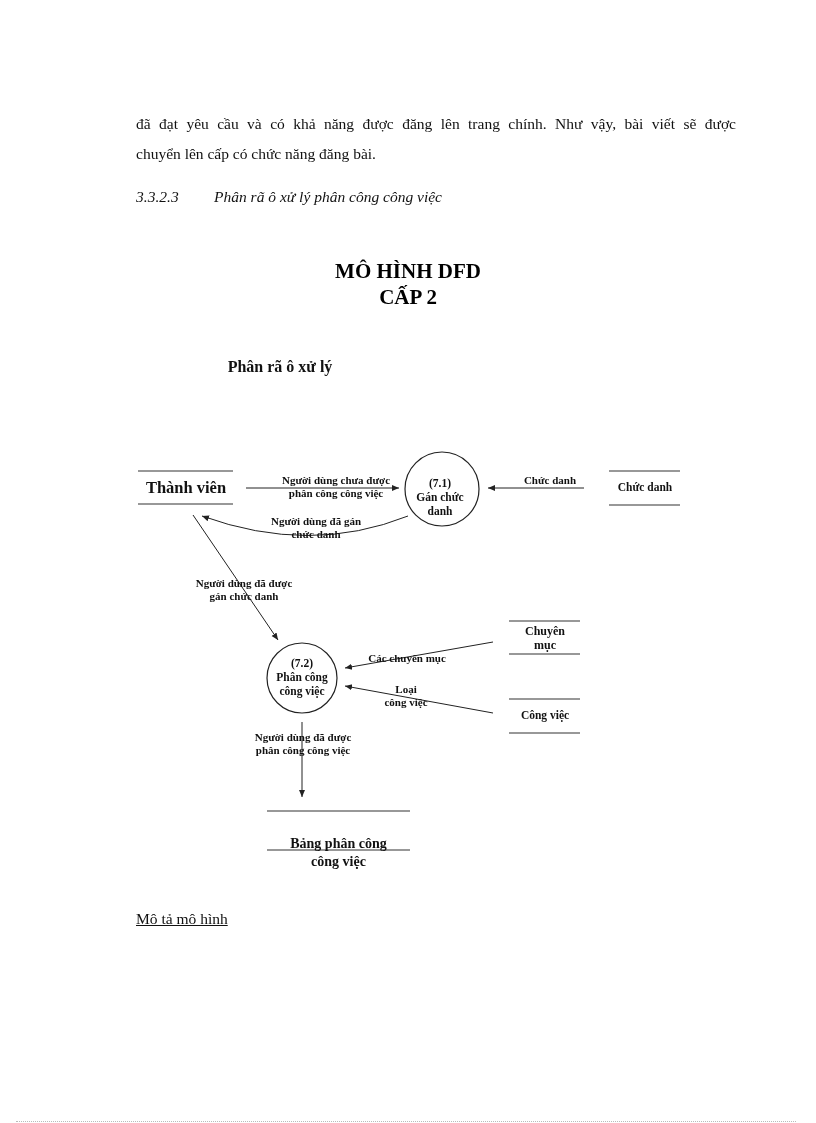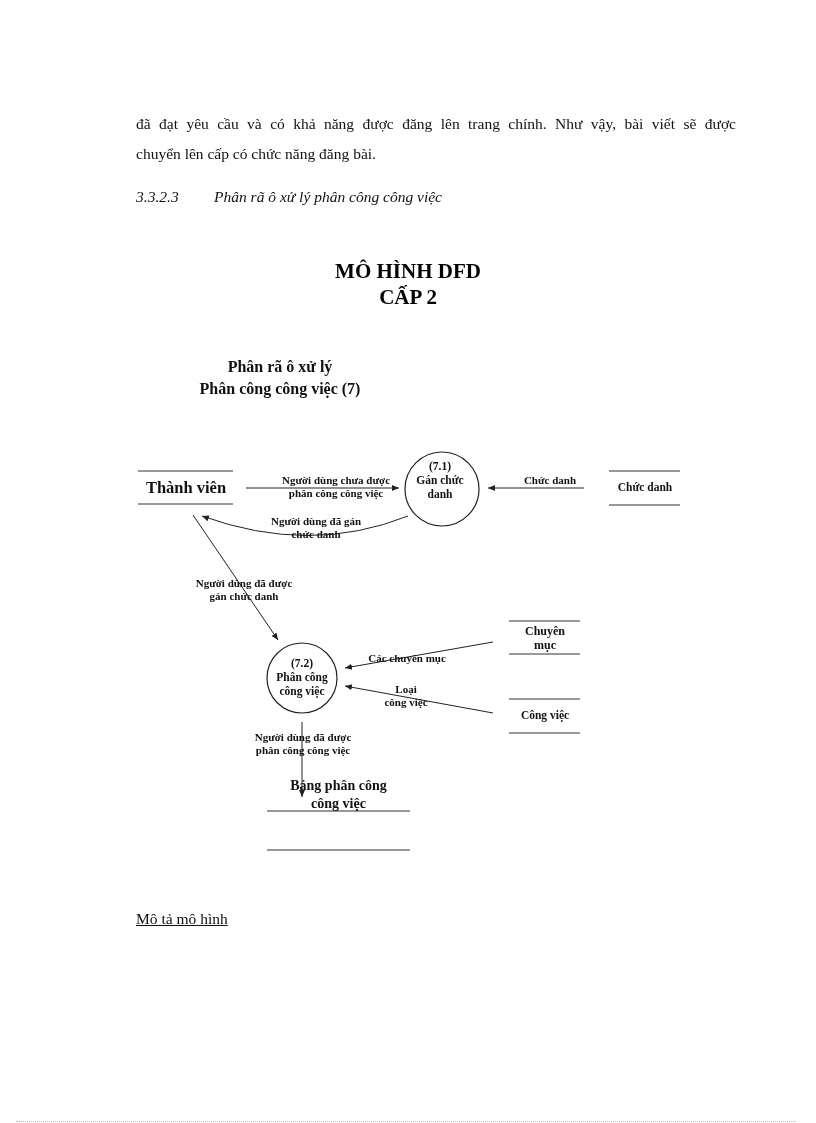--- a/index.html
+++ b/index.html
@@ -31,21 +31,20 @@
   <span class="num">3.3.2.3</span><span>Phân rã ô xử lý phân công công việc</span>
 </div>
 
 <div class="dfd-title">
   <div>MÔ HÌNH DFD</div>
   <div>CẤP 2</div>
 </div>
 
 <div class="subtitle">
   <div>Phân rã ô xử lý</div>
-  <div>Phân công công việc (7)</div>
 </div>
 
 <svg class="diagram" width="816" height="1123">
   <defs>
     <marker id="ah" markerWidth="8" markerHeight="8" refX="7" refY="4" orient="auto" markerUnits="userSpaceOnUse">
       <path d="M0,1 L7,4 L0,7 Z" fill="#222"></path>
     </marker>
   </defs>
   <g stroke="#333" stroke-width="1.2">
 
@@ -79,26 +78,26 @@
   </g>
 </svg>
 
 <div class="store" style="left:134px;top:478px;width:104px;font-size:16.5px;">Thành viên</div>
 <div class="store" style="left:606px;top:481px;width:78px;font-size:11.5px;">Chức danh</div>
 <div class="store" style="left:506px;top:624px;width:78px;font-size:12px;line-height:14px;">
   <div>Chuyên</div>
   <div>mục</div>
 </div>
 <div class="store" style="left:506px;top:709px;width:78px;font-size:11.5px;">Công việc</div>
-<div class="store" style="left:267px;top:777px;width:143px;font-size:14px;line-height:18px;">
+<div class="store" style="left:267px;top:835px;width:143px;font-size:14px;line-height:18px;">
   <div>Bảng phân công</div>
   <div>công việc</div>
 </div>
 
-<div class="proc" style="left:405px;top:459px;width:70px;">
+<div class="proc" style="left:405px;top:476px;width:70px;">
   <div>(7.1)</div>
   <div>Gán chức</div>
   <div>danh</div>
 </div>
 <div class="proc" style="left:267px;top:656px;width:70px;">
   <div>(7.2)</div>
   <div>Phân công</div>
   <div>công việc</div>
 </div>
 

